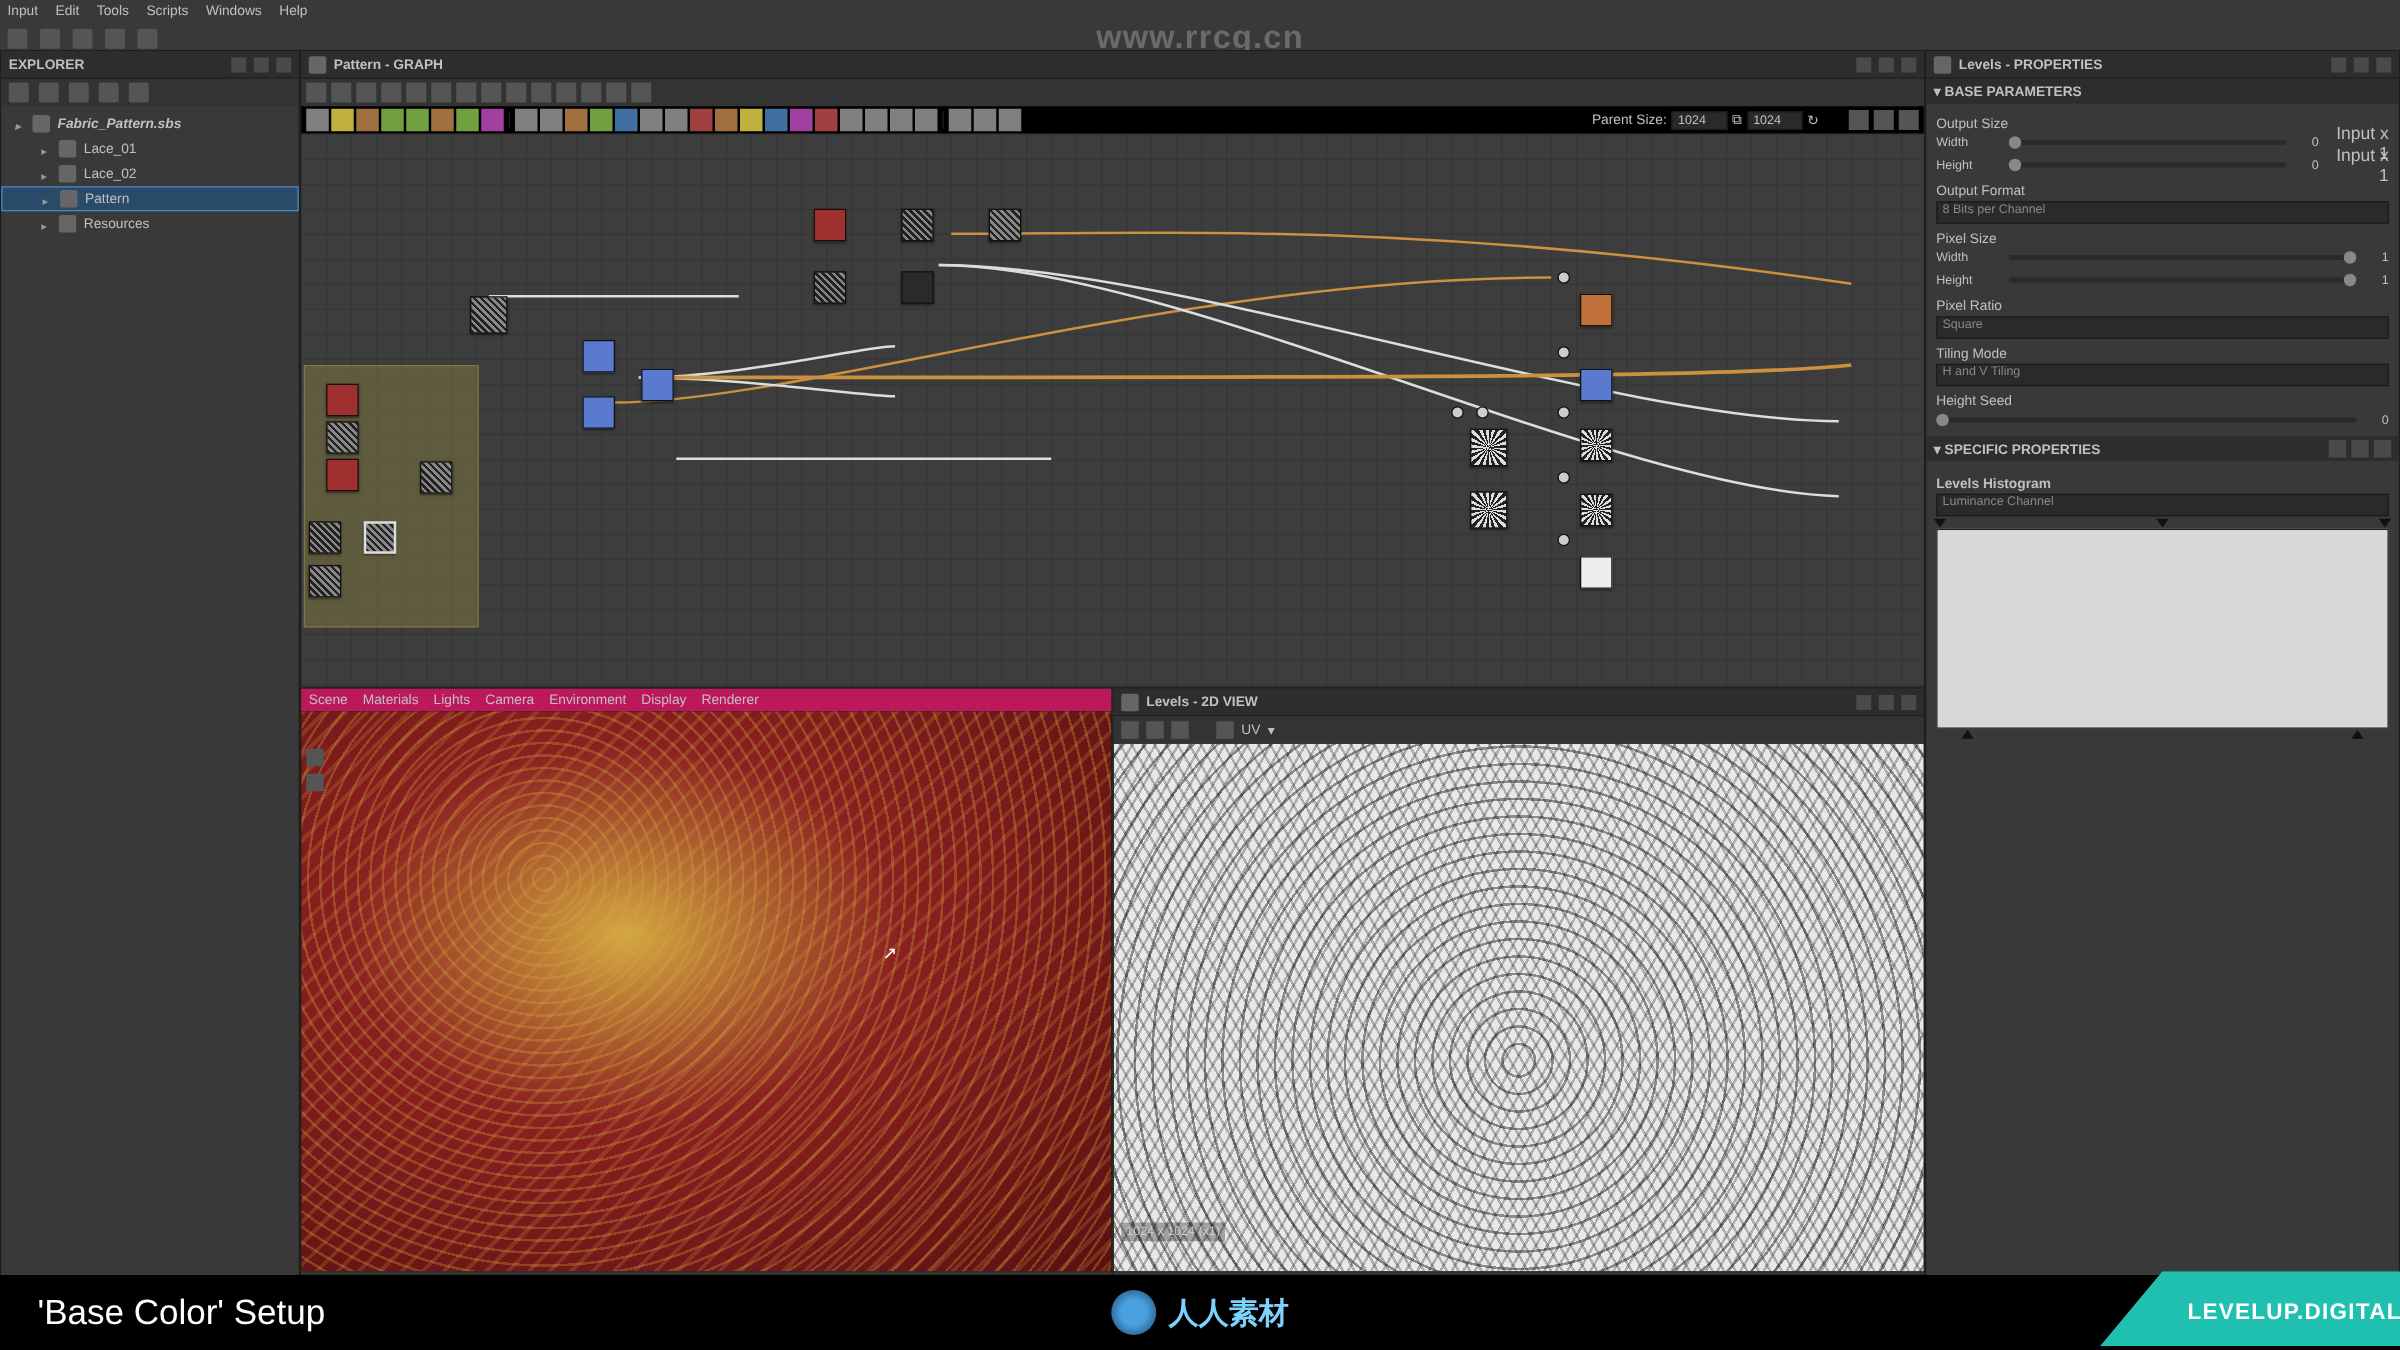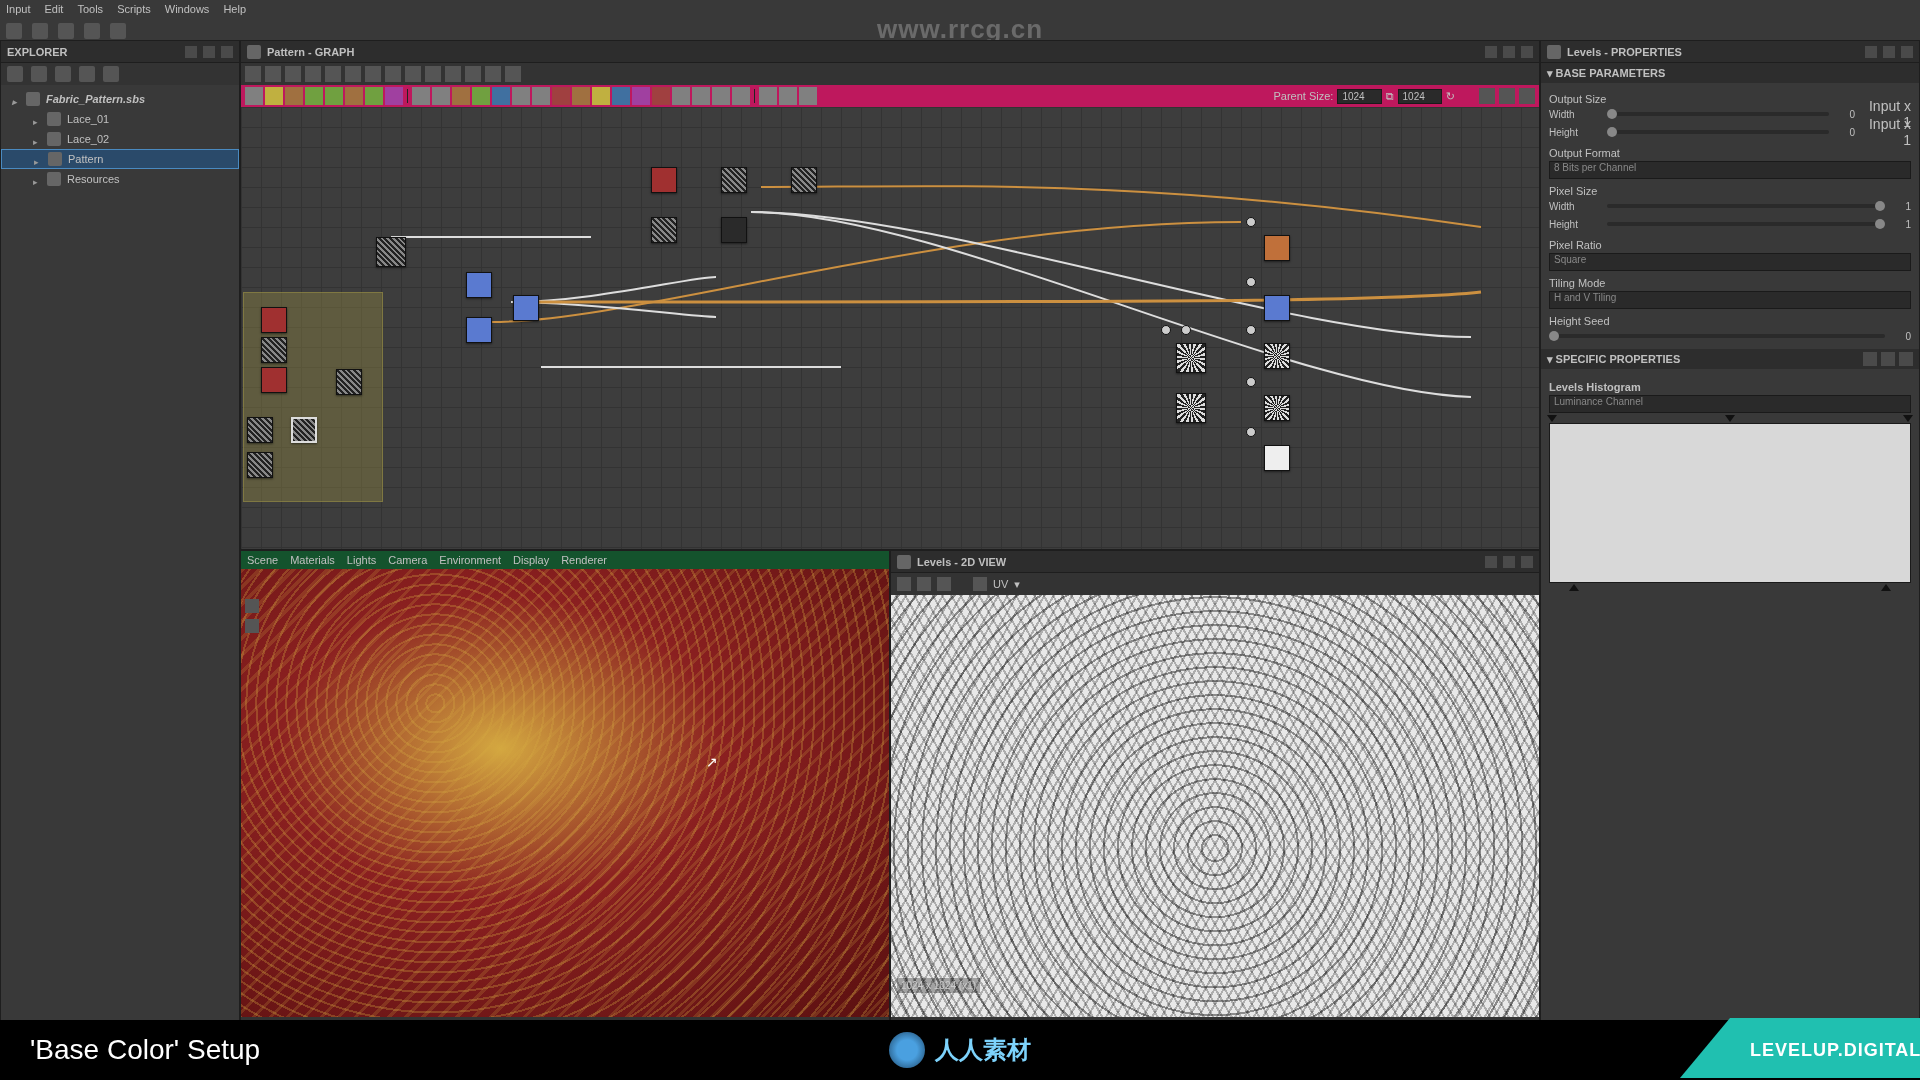--- a/index.html
+++ b/index.html
@@ -35,21 +35,21 @@
 .tree-row.child { padding-left: 32px; }
 .tree-row.selected { background: #2a4a6a; border: 1px solid #4a8ac0; }
 .chev { width: 8px; height: 8px; display: inline-block; }
 .chev::before { content: "▸"; font-size: 9px; color: #999; }
 .tree-icon { width: 14px; height: 14px; background: #666; border-radius: 2px; }
 
 
 .graph { grid-row: 1; grid-column: 2; position: relative; }
 .graph-tools { height: 22px; background: #333; display: flex; align-items: center; gap: 4px; padding: 0 4px; }
 .gt-icon { width: 16px; height: 16px; background: #555; }
-.node-toolbar { height: 22px; background: #be185d; display: flex; align-items: center; gap: 2px; padding: 0 4px; flex-wrap: nowrap; overflow: hidden; }
+.node-toolbar { height: 22px; background: #000000; display: flex; align-items: center; gap: 2px; padding: 0 4px; flex-wrap: nowrap; overflow: hidden; }
 .nt-icon { width: 18px; height: 18px; background: #6a6a6a; flex-shrink: 0; }
 .nt-sep { width: 1px; height: 14px; background: #222; margin: 0 2px; flex-shrink: 0; }
 .parent-size { margin-left: auto; display: flex; align-items: center; gap: 4px; font-size: 10px; }
 .ps-sel { background: #2a2a2a; border: 1px solid #1a1a1a; padding: 1px 16px 1px 4px; font-size: 10px; }
 
 .graph-canvas { flex: 1; background: #3d3d3d; position: relative; overflow: hidden;
   background-image: linear-gradient(#333 1px, transparent 1px), linear-gradient(90deg, #333 1px, transparent 1px);
   background-size: 20px 20px; }
 .node { position: absolute; width: 26px; height: 26px; border: 1px solid #111; background: #555; box-shadow: 0 1px 2px rgba(0,0,0,.5); }
 .node.blue { background: #5a7ad0; }
@@ -59,21 +59,21 @@
 .node.orange { background: #c0703a; }
 .node.white { background: #eee; }
 .node.lace { background: repeating-conic-gradient(#222 0 10deg,#ddd 10deg 20deg); }
 .dot { position: absolute; width: 10px; height: 10px; border-radius: 50%; background: #ccc; border: 1px solid #111; }
 .frame { position: absolute; background: rgba(160,150,70,.35); border: 1px solid rgba(160,150,70,.5); }
 svg.wires { position: absolute; top:0; left:0; width:100%; height:100%; pointer-events:none; }
 
 
 .view3d { grid-row: 2; grid-column: 2; display: grid; grid-template-columns: 1fr 1fr; }
 .view3d-panel { background: #393939; border: 1px solid #1e1e1e; display: flex; flex-direction: column; position: relative; }
-.view3d-menubar { height: 18px; background: #14532d; display: flex; align-items: center; padding: 0 6px; gap: 12px; font-size: 10px; }
+.view3d-menubar { height: 18px; background: #be185d; display: flex; align-items: center; padding: 0 6px; gap: 12px; font-size: 10px; }
 .view3d-canvas { flex: 1; background: #1a1a1a; position: relative; overflow: hidden; }
 .preview-3d { width: 100%; height: 100%; background:
   radial-gradient(ellipse at 40% 40%, #d4a840 0%, #8b2020 40%, #5a1010 100%);
   background-blend-mode: overlay; }
 .preview-3d::after { content:""; position:absolute; inset:0;
   background: repeating-radial-gradient(circle at 30% 30%, transparent 0 8px, rgba(212,168,64,.3) 8px 10px),
               repeating-linear-gradient(135deg, rgba(212,168,64,.2) 0 3px, transparent 3px 12px); }
 .cursor-arrow { position: absolute; left: 465px; top: 185px; width: 12px; height: 16px; }
 .cursor-arrow::before { content: "↖"; color: #fff; font-size: 14px; transform: scaleX(-1); display: inline-block; }
 .view3d-side { position: absolute; left: 4px; top: 30px; display: flex; flex-direction: column; gap: 6px; }

